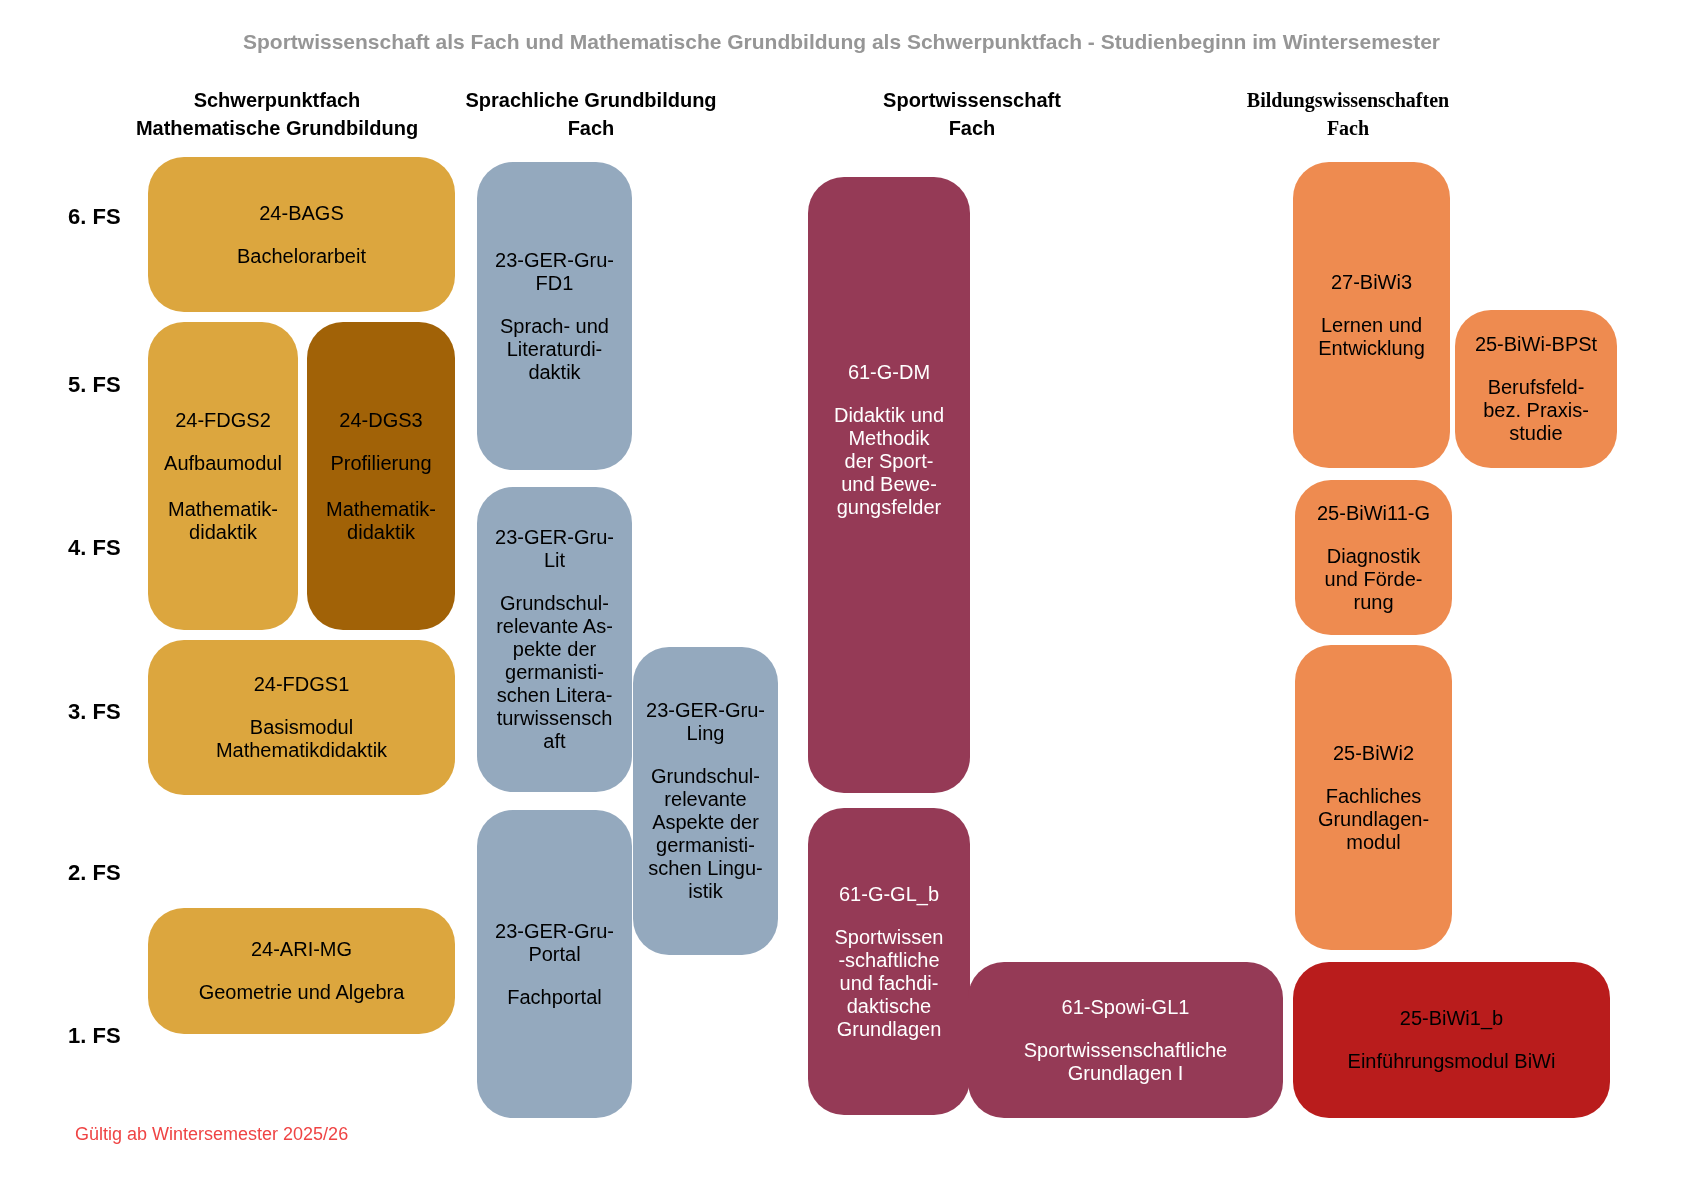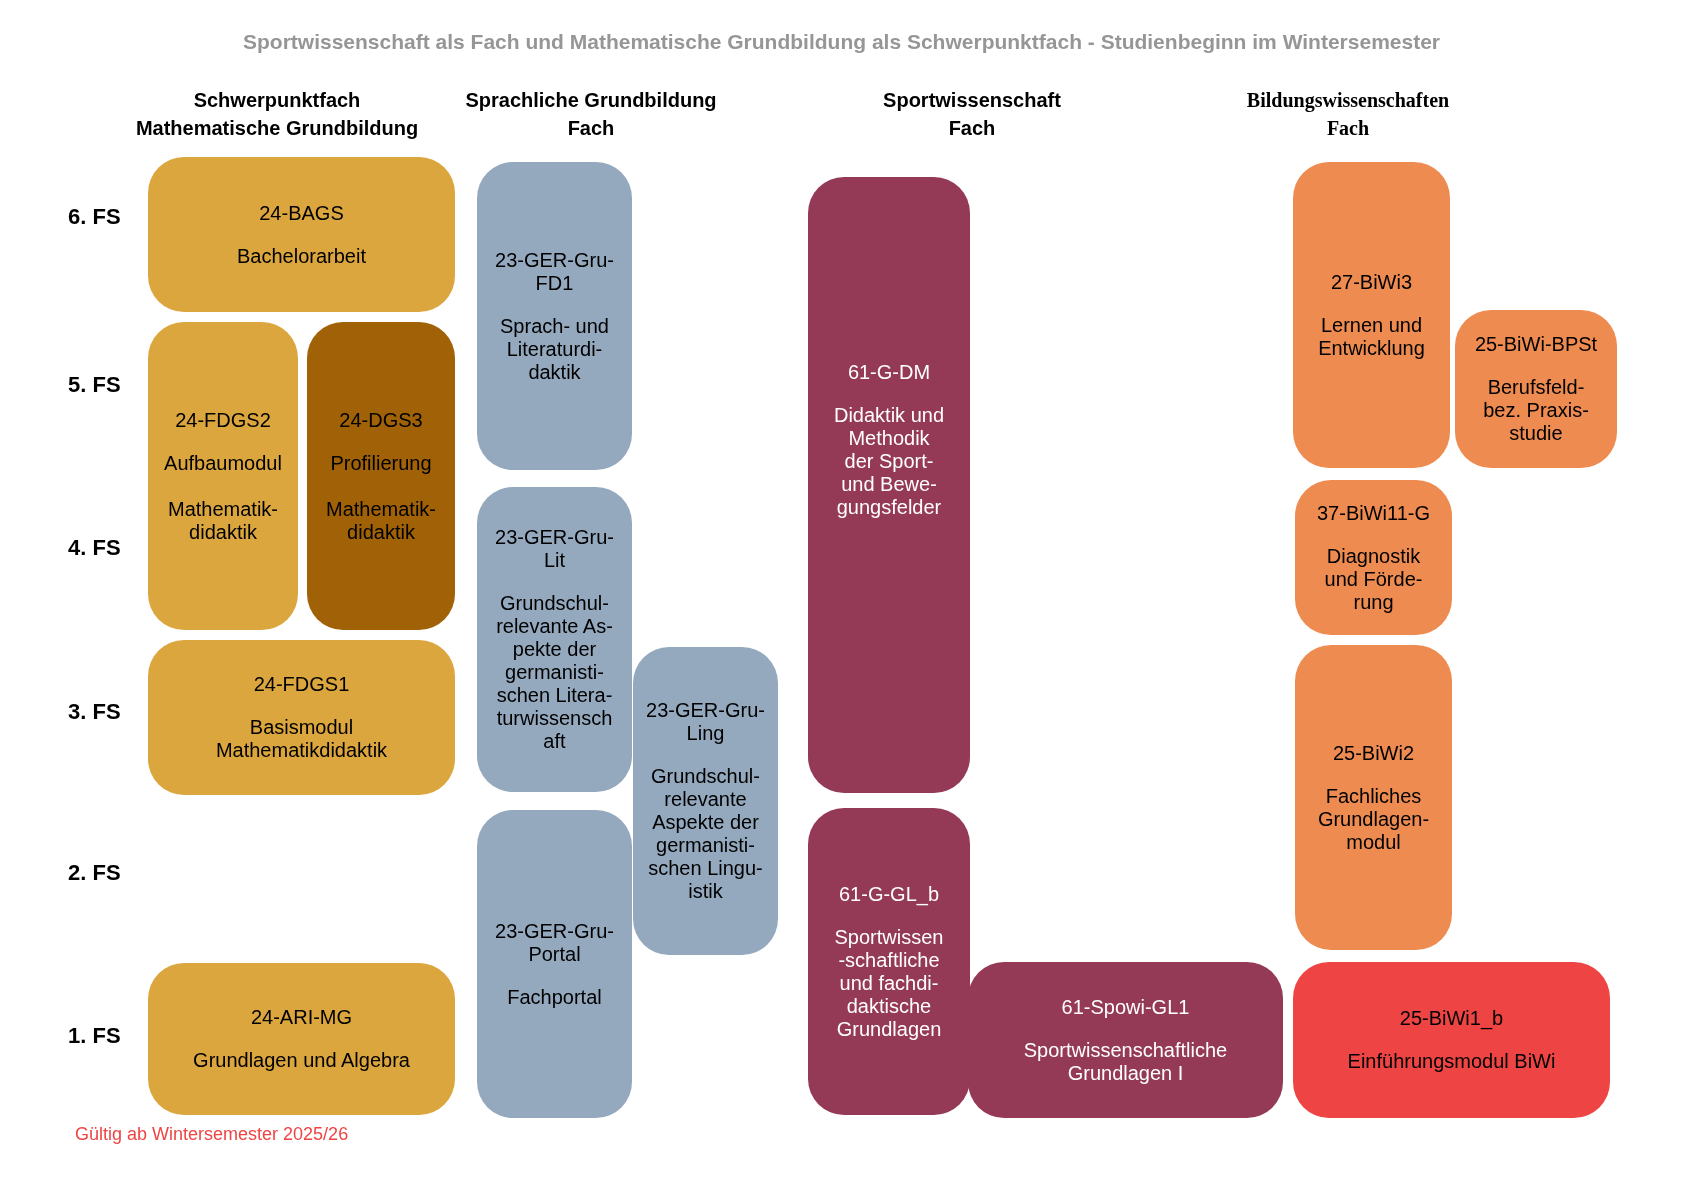--- a/index.html
+++ b/index.html
@@ -87,23 +87,23 @@
     <div>Profilierung
 
 Mathematik-
 didaktik</div>
   </div>
   <div class="box" style="left: 148px; top: 640px; width: 307px; height: 155px; background-color: rgb(220, 166, 62);">
     <div>24-FDGS1</div>
     <div>Basismodul
 Mathematikdidaktik</div>
   </div>
-  <div class="box" style="left: 148px; top: 963px; width: 307px; height: 152px; background-color: rgb(220, 166, 62);">
+  <div class="box" style="left: 148px; top: 908px; width: 307px; height: 126px; background-color: rgb(220, 166, 62);">
     <div>24-ARI-MG</div>
-    <div>Grundlagen und Algebra</div>
+    <div>Geometrie und Algebra</div>
   </div>
 
   <div class="box" style="left: 477px; top: 162px; width: 155px; height: 308px; background-color: rgb(148, 169, 190);">
     <div>23-GER-Gru-
 FD1</div>
     <div>Sprach- und
 Literaturdi-
 daktik</div>
   </div>
   <div class="box" style="left: 477px; top: 487px; width: 155px; height: 305px; background-color: rgb(148, 169, 190);">
@@ -160,31 +160,31 @@
     <div>Lernen und
 Entwicklung</div>
   </div>
   <div class="box" style="left: 1455px; top: 310px; width: 162px; height: 158px; background-color: rgb(238, 139, 80);">
     <div>25-BiWi-BPSt</div>
     <div>Berufsfeld-
 bez. Praxis-
 studie</div>
   </div>
   <div class="box" style="left: 1295px; top: 480px; width: 157px; height: 155px; background-color: rgb(238, 139, 80);">
-    <div>37-BiWi11-G</div>
+    <div>25-BiWi11-G</div>
     <div>Diagnostik
 und Förde-
 rung</div>
   </div>
   <div class="box" style="left: 1295px; top: 645px; width: 157px; height: 305px; background-color: rgb(238, 139, 80);">
     <div>25-BiWi2</div>
     <div>Fachliches
 Grundlagen-
 modul</div>
   </div>
-  <div class="box" style="left: 1293px; top: 962px; width: 317px; height: 156px; background-color: #ef4444;">
+  <div class="box" style="left: 1293px; top: 962px; width: 317px; height: 156px; background-color: #b91c1c;">
     <div>25-BiWi1_b</div>
     <div>Einführungsmodul BiWi</div>
   </div>
 
   <div class="footer-note" style="color: #ef4444;">Gültig ab Wintersemester 2025/26</div>
 
 </div>
 
 </body></html>

